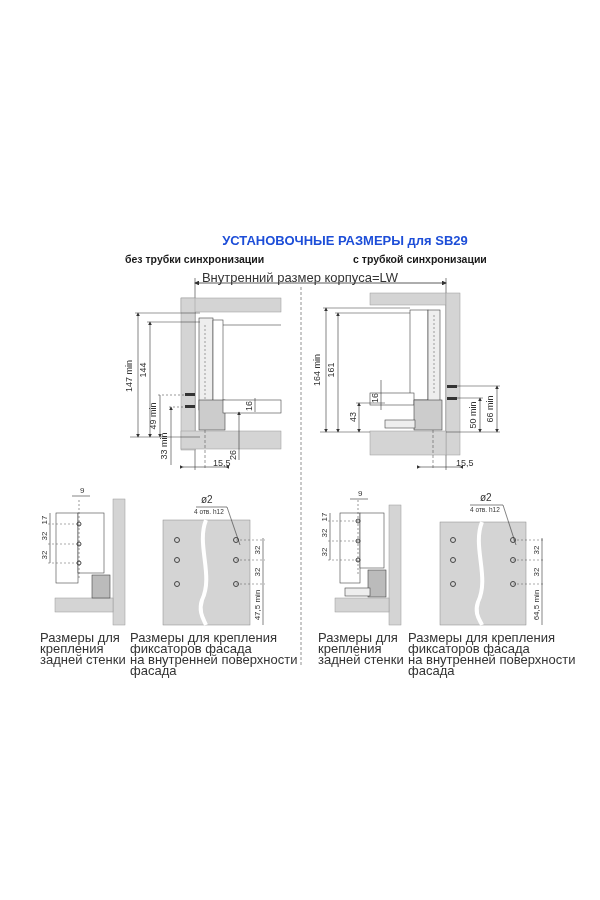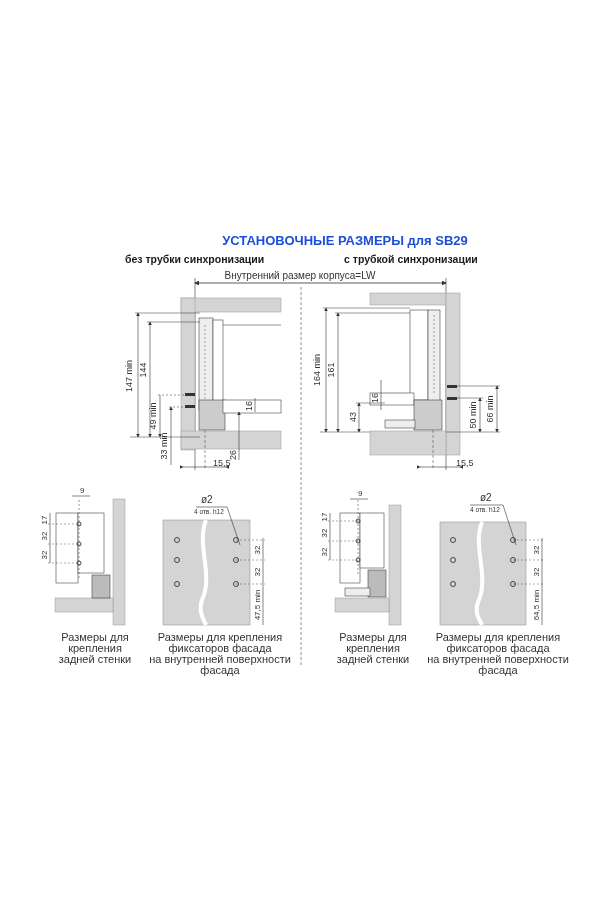--- a/index.html
+++ b/index.html
@@ -1,29 +1,29 @@
 <!DOCTYPE html>
 <html><head>
 <meta charset="utf-8">
 <style>
   html, body { margin:0; padding:0; background:#ffffff; }
   body { width:600px; height:900px; position:relative; overflow:hidden; font-family:"Liberation Sans", sans-serif; color:#222; }
   .abs { position:absolute; }
   .title { left:0; width:600px; top:233px; text-align:center; font-weight:bold; font-size:13px; color:#1d4ed8;margin-left:45px; }
   .sub { top:253px; font-weight:bold; font-size:10.5px; color:#1a1a1a; }
-  .lw { left:0; width:600px; top:270px; text-align:center; font-size:10px; color:#333; }
-  .cap { font-size:11px; line-height:11px; text-align:center; color:#333; }
+  .lw { left:0; width:600px; top:270px; text-align:center; font-size:13px; color:#333; }
+  .cap { font-size:13px; line-height:11px; text-align:left; color:#333; }
   svg text { font-family:"Liberation Sans", sans-serif; fill:#333; }
 </style>
 </head>
 <body>
 
 <div class="abs title">УСТАНОВОЧНЫЕ РАЗМЕРЫ для SB29</div>
 <div class="abs sub" style="left:97px;margin-left:28px;">без трубки синхронизации</div>
-<div class="abs sub" style="left:344px;">с трубкой синхронизации</div>
+<div class="abs sub" style="left:353px;">с трубкой синхронизации</div>
 <div class="abs lw">Внутренний размер корпуса=LW</div>
 
 <svg class="abs" style="left:0;top:0" width="600" height="900">
   <defs>
     <marker id="ar" markerWidth="6" markerHeight="6" refX="5" refY="3" orient="auto">
         <path d="M0,0 L6,3 L0,6 z" fill="#333"></path>
       </marker>
     <marker id="al" markerWidth="6" markerHeight="6" refX="1" refY="3" orient="auto">
         <path d="M6,0 L0,3 L6,6 z" fill="#333"></path>
       </marker>

